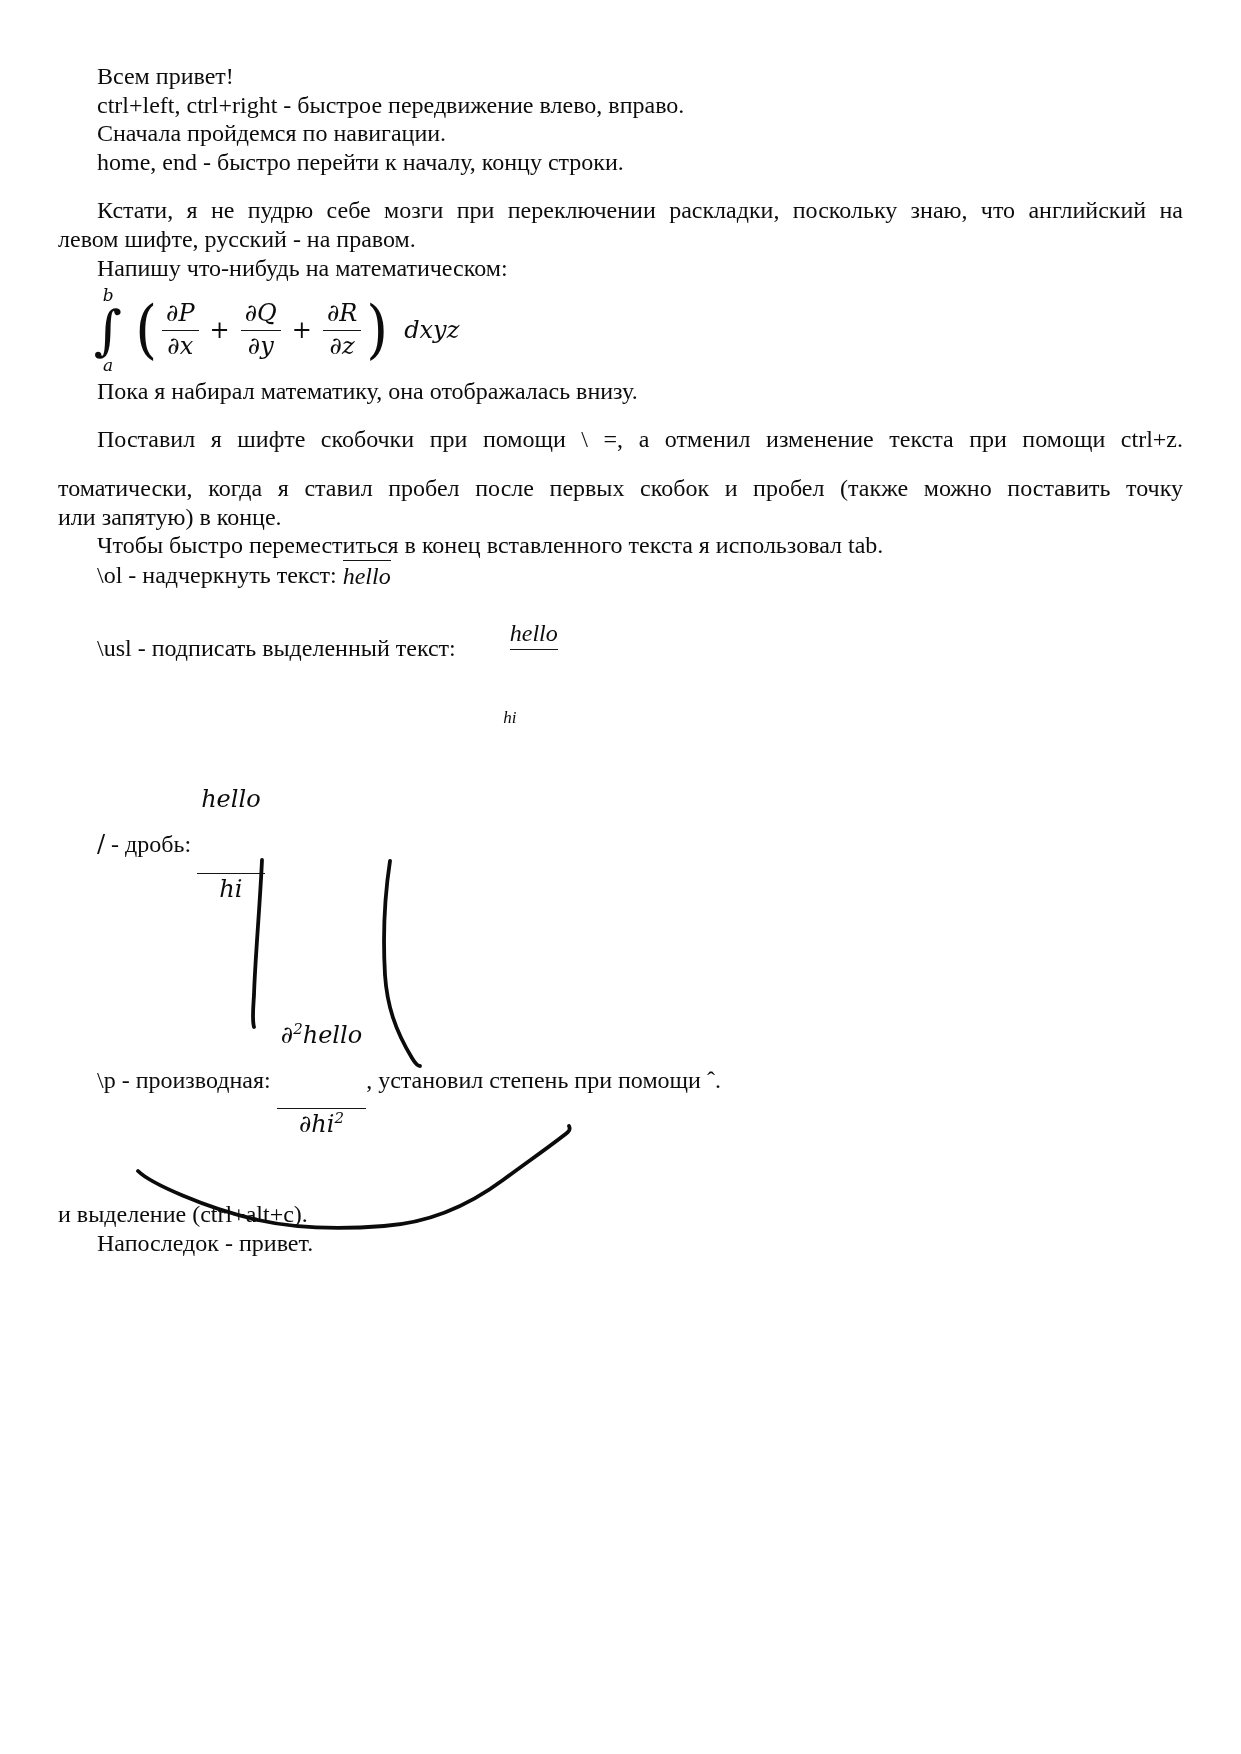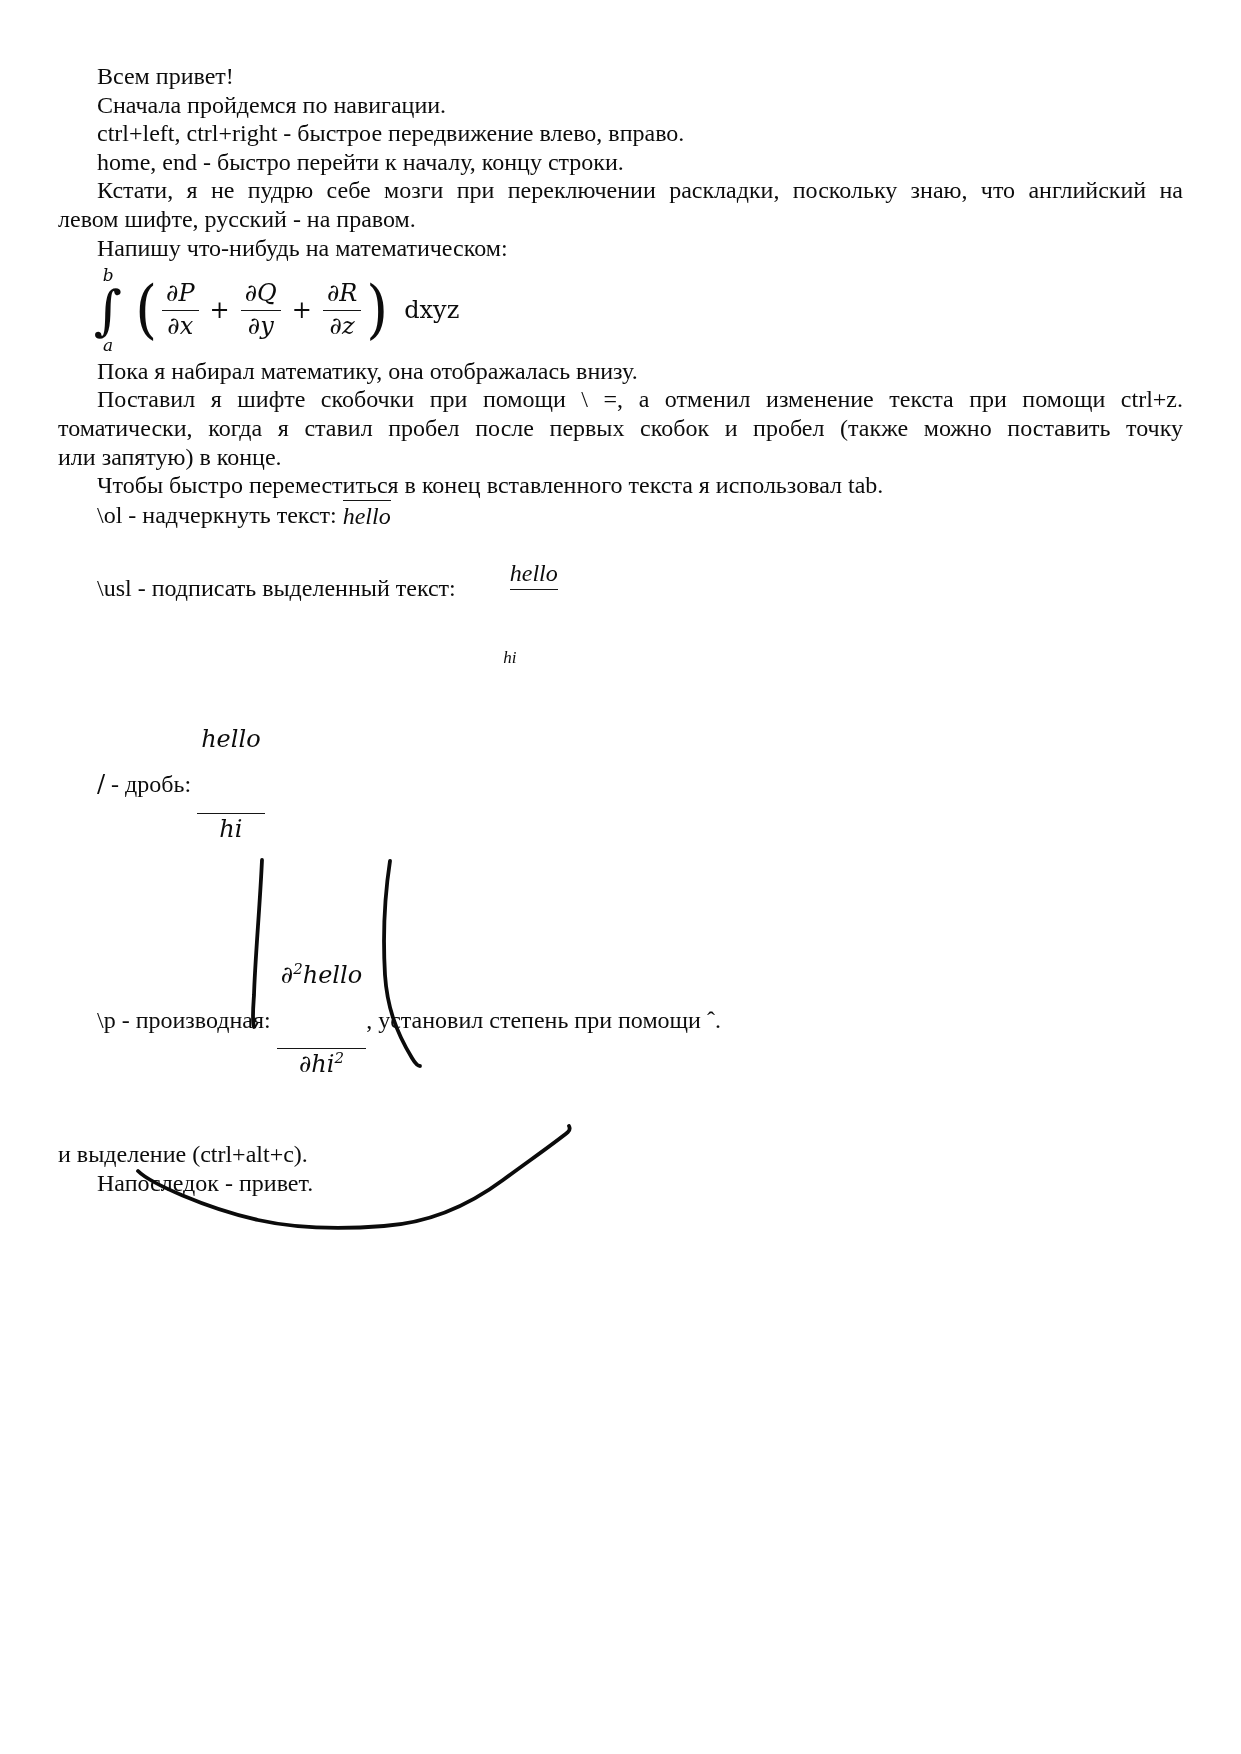--- a/index.html
+++ b/index.html
@@ -4,38 +4,38 @@
 <style>
   html,body { margin:0; padding:0; background:#ffffff; }
   .page {
     position:relative; width:1241px; height:1288px; background:#ffffff;
     font-family:"Liberation Serif","DejaVu Serif",serif; color:#0c0c0c;
     overflow:hidden;
   }
   .textbody { position:absolute; left:58px; top:62px; width:1125px; font-size:24px; line-height:28.6px; }
   .line { min-height:28.6px; }
   .indent { text-indent:39px; }
-  .just { text-align:justify; text-align-last:justify; }
+  .just { text-align:justify; text-align-last:justify;margin-top:20px; }
   .mathline { display:flex; align-items:center; }
   .mathline span, .mathline sup { white-space:pre; }
   .mathline .mind { width:39px; flex:0 0 39px; }
   .it { }
   .mfont { font-family:"DejaVu Serif","DejaVu Sans",serif; }
 
   
   .formula { display:flex; align-items:center; margin:4px 0 2px 36px; font-family:"DejaVu Serif","DejaVu Sans",serif; }
   .int-stack { display:inline-flex; flex-direction:column; align-items:center; margin-right:8px; }
   .int-limit { font-size:17px; font-style:italic; line-height:1.1; }
   .int-glyph { font-size:54px; line-height:0.95; }
   .bigparen { font-size:56px; line-height:1; display:inline-block; transform:scaleY(1.12); margin:0 5px; font-weight:400; }
   .frac { display:inline-block; text-align:center; font-style:italic; vertical-align:middle; font-family:"DejaVu Serif","DejaVu Sans",serif; }
   .frac .num { display:block; padding:0 4px 2px; line-height:1.15; }
   .frac .den { display:block; border-top:1.7px solid #161616; padding:2px 4px 0; line-height:1.15; }
   .mplus { margin:0 11px; }
-  .mtrail { margin-left:11px; }
+  .mtrail { font-style:italic; margin-left:11px; }
   .msup { font-size:15px; line-height:0; }
 
   
   .overword { font-style:italic; display:inline-block; border-top:1.7px solid #161616; padding-top:1px; }
   .understack { display:inline-block; position:relative; }
   .understack .uword { font-style:italic; display:inline-block; border-bottom:1.7px solid #161616; padding-bottom:1px; }
   .understack .usub { position:absolute; top:calc(100% + 2px); left:50%; transform:translateX(-50%); font-size:17px; font-style:italic; line-height:1; }
   .gap-after-usl { margin-bottom:22px; }
   .fracline { margin:4px 0; }
 
@@ -44,22 +44,22 @@
   .sketch { position:absolute; left:0; top:0; width:1241px; height:1754px; }
   .stroke-path { fill:none; stroke:#0b0b0b; stroke-width:3.8; stroke-linecap:round; stroke-linejoin:round; }
 </style>
 </head>
 <body>
 
 <div class="page">
 
   <div class="textbody">
     <div class="line indent">Всем привет!</div>
+    <div class="line indent">ctrl+left, ctrl+right - быстрое передвижение влево, вправо.</div>
     <div class="line indent">Сначала пройдемся по навигации.</div>
-    <div class="line indent">ctrl+left, ctrl+right - быстрое передвижение влево, вправо.</div>
     <div class="line indent">home, end - быстро перейти к началу, концу строки.</div>
     <div class="line indent just">Кстати, я не пудрю себе мозги при переключении раскладки, поскольку знаю, что английский на</div>
     <div class="line">левом шифте, русский - на правом.</div>
     <div class="line indent">Напишу что-нибудь на математическом:</div>
 
     <div class="formula">
       <span class="int-stack">
         <span class="int-limit">b</span>
         <span class="int-glyph">∫</span>
         <span class="int-limit">a</span>

